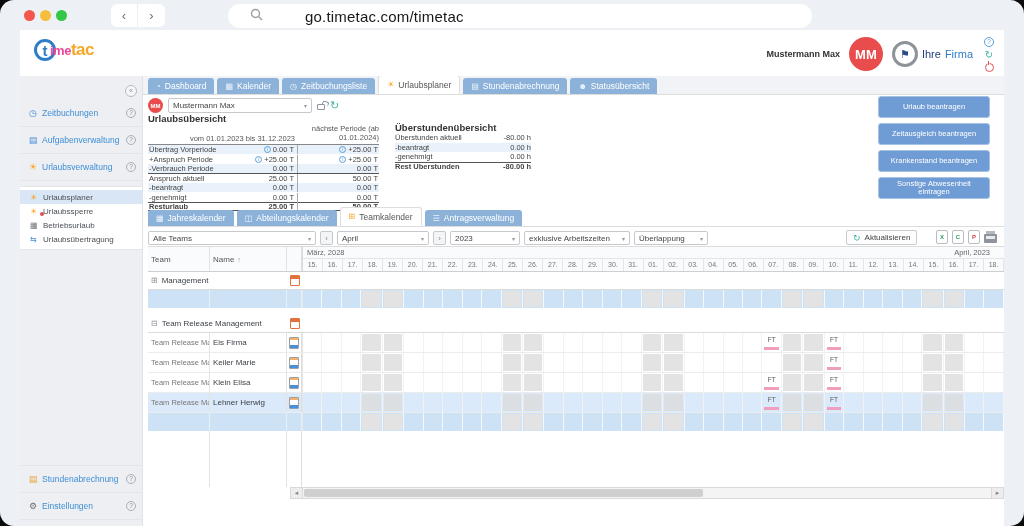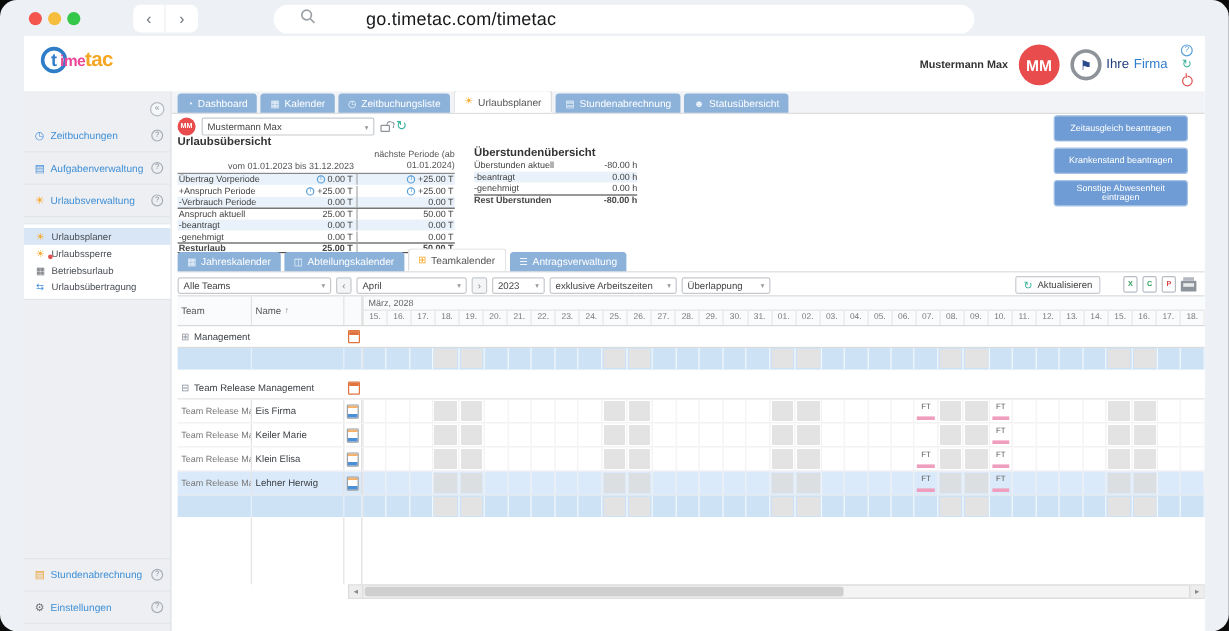--- a/index.html
+++ b/index.html
@@ -415,20 +415,21 @@
               <span class="c0">-genehmigt</span>
               <span class="c1">0.00 h</span>
             </div>
             <div class="orow sep bold">
               <span class="c0">Rest Überstunden</span>
               <span class="c1">-80.00 h</span>
             </div>
           </div>
 
         <div class="abtns" id="abtns">
+            <div class="abtn">Urlaub beantragen</div>
             <div class="abtn">Zeitausgleich beantragen</div>
             <div class="abtn">Krankenstand beantragen</div>
             <div class="abtn">Sonstige Abwesenheit eintragen</div>
           </div>
 
         <div class="subtabs" id="subtabs">
             <div class="tab">
               <span class="tic">▦</span>
               <span>Jahreskalender</span>
             </div>
@@ -440,31 +441,31 @@
               <span class="tic">⊞</span>
               <span>Teamkalender</span>
             </div>
             <div class="tab">
               <span class="tic">☰</span>
               <span>Antragsverwaltung</span>
             </div>
           </div>
 
         <div class="filters">
-          <span class="fsel" style="width:128px">
+          <span class="fsel" style="width:168px">
             <span>Alle Teams</span>
               <span class="car">▾</span>
           </span>
           <span class="fbtn">‹</span>
           <span class="fsel" style="width:92px">
             <span>April</span>
               <span class="car">▾</span>
           </span>
           <span class="fbtn">›</span>
-          <span class="fsel" style="width:44px">
+          <span class="fsel" style="width:70px">
             <span>2023</span>
               <span class="car">▾</span>
           </span>
           <span class="fsel" style="width:106px">
             <span>exklusive Arbeitszeiten</span>
               <span class="car">▾</span>
           </span>
           <span class="fsel" style="width:74px">
             <span>Überlappung</span>
               <span class="car">▾</span>
@@ -486,20 +487,21 @@
             <div class="ghead">
               <div class="gc-team">Team</div>
               <div class="gc-name">
                 <span>Name</span>
                 <span class="sortarrow">↑</span>
               </div>
               <div class="gc-icon"></div>
               <div class="gh-right">
                 <div class="gh-months">
                   <div class="gh-m1">März, 2028</div>
+                  <div class="gh-m2">April, 2023</div>
                 </div>
                 <div class="gh-days">
                   <div class="dh">15.</div>
                   <div class="dh">16.</div>
                   <div class="dh">17.</div>
                   <div class="dh">18.</div>
                   <div class="dh">19.</div>
                   <div class="dh">20.</div>
                   <div class="dh">21.</div>
                   <div class="dh">22.</div>

